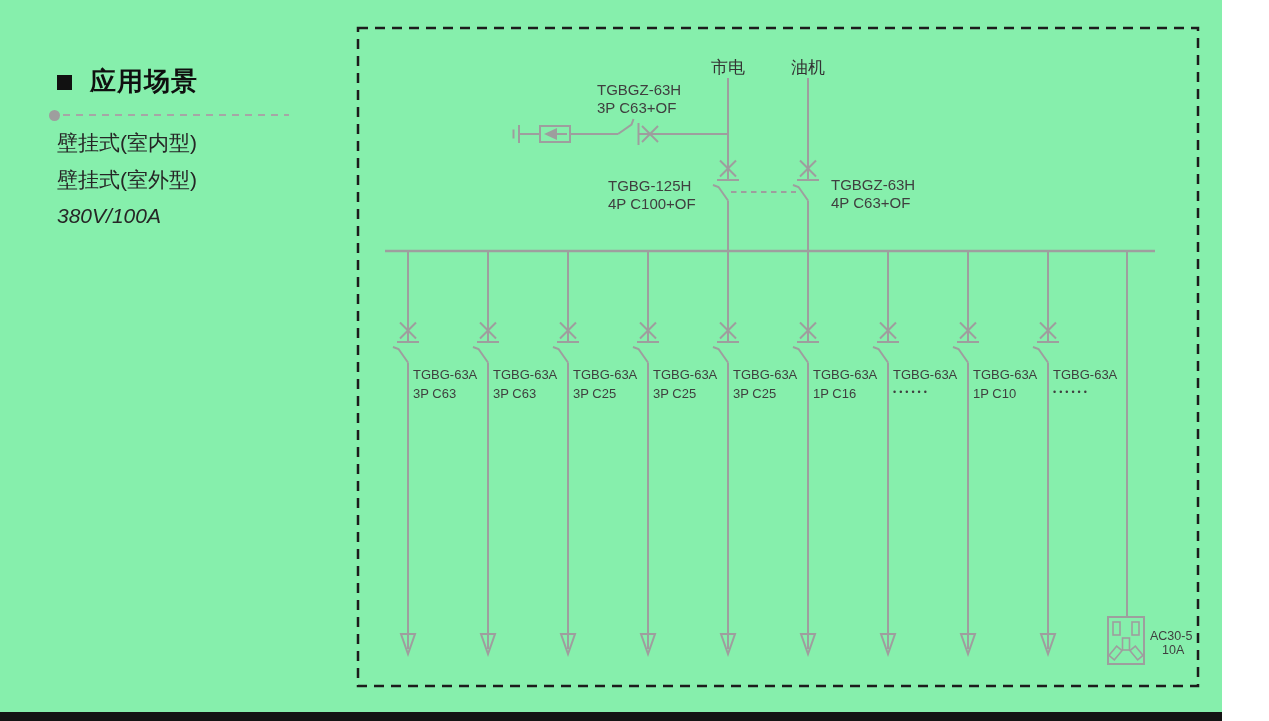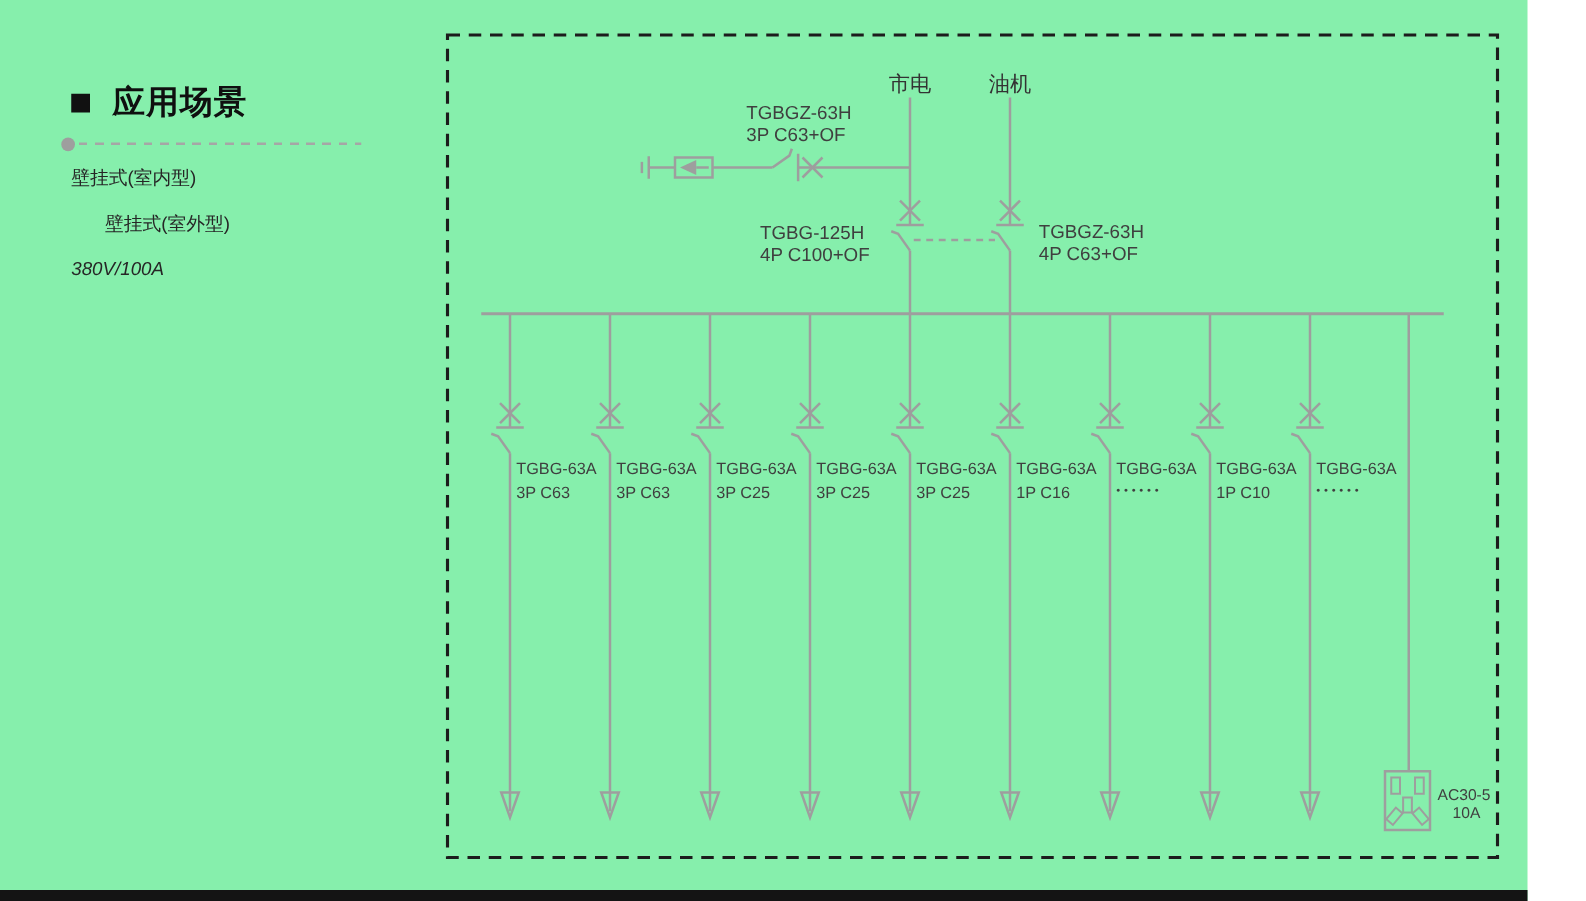--- a/index.html
+++ b/index.html
@@ -8,22 +8,22 @@
 
   
   .left-panel{position:absolute;left:0;top:0;width:340px;height:260px;}
   .sq{position:absolute;left:57px;top:75px;width:15px;height:15px;background:#111;}
   .page-title{position:absolute;left:90px;top:66px;margin:0;font-size:26px;line-height:30px;
               font-weight:bold;color:#0f0f0f;letter-spacing:1px;}
   .divider{position:absolute;left:49px;top:109px;width:242px;height:12px;}
   .divider .dot{position:absolute;left:0;top:1px;width:11px;height:11px;border-radius:50%;background:#9e9e9e;}
   .divider .dashes{position:absolute;left:14px;top:5px;width:226px;height:2px;
                    background:repeating-linear-gradient(90deg,#a6a6a6 0 7px,transparent 7px 13px);}
-  .lp-item{position:absolute;left:57px;font-size:15px;line-height:26px;color:#262626;}
-  .lp-item.i0{top:130px;} .lp-item.i1{top:167px;margin-left:27px;} .lp-item.i2{top:203px;font-style:italic;}
+  .lp-item{position:absolute;left:57px;font-size:21px;line-height:26px;color:#262626;}
+  .lp-item.i0{top:130px;} .lp-item.i1{top:167px;} .lp-item.i2{top:203px;font-style:italic;}
 
   
   svg{position:absolute;left:0;top:0;}
   .wires{stroke:#9e9e9e;stroke-width:2;fill:none;stroke-linecap:butt;}
   .bus{stroke-width:2.4;}
   .thin{stroke-width:1.6;}
   .labels text{fill:#3f3f3f;font-size:13px;font-family:"Liberation Sans","DejaVu Sans",sans-serif;}
   .labels .lbl15{font-size:15px;}
   .labels .src{font-size:17px;fill:#333333;}
   .labels .lbl12{font-size:12.5px;}

